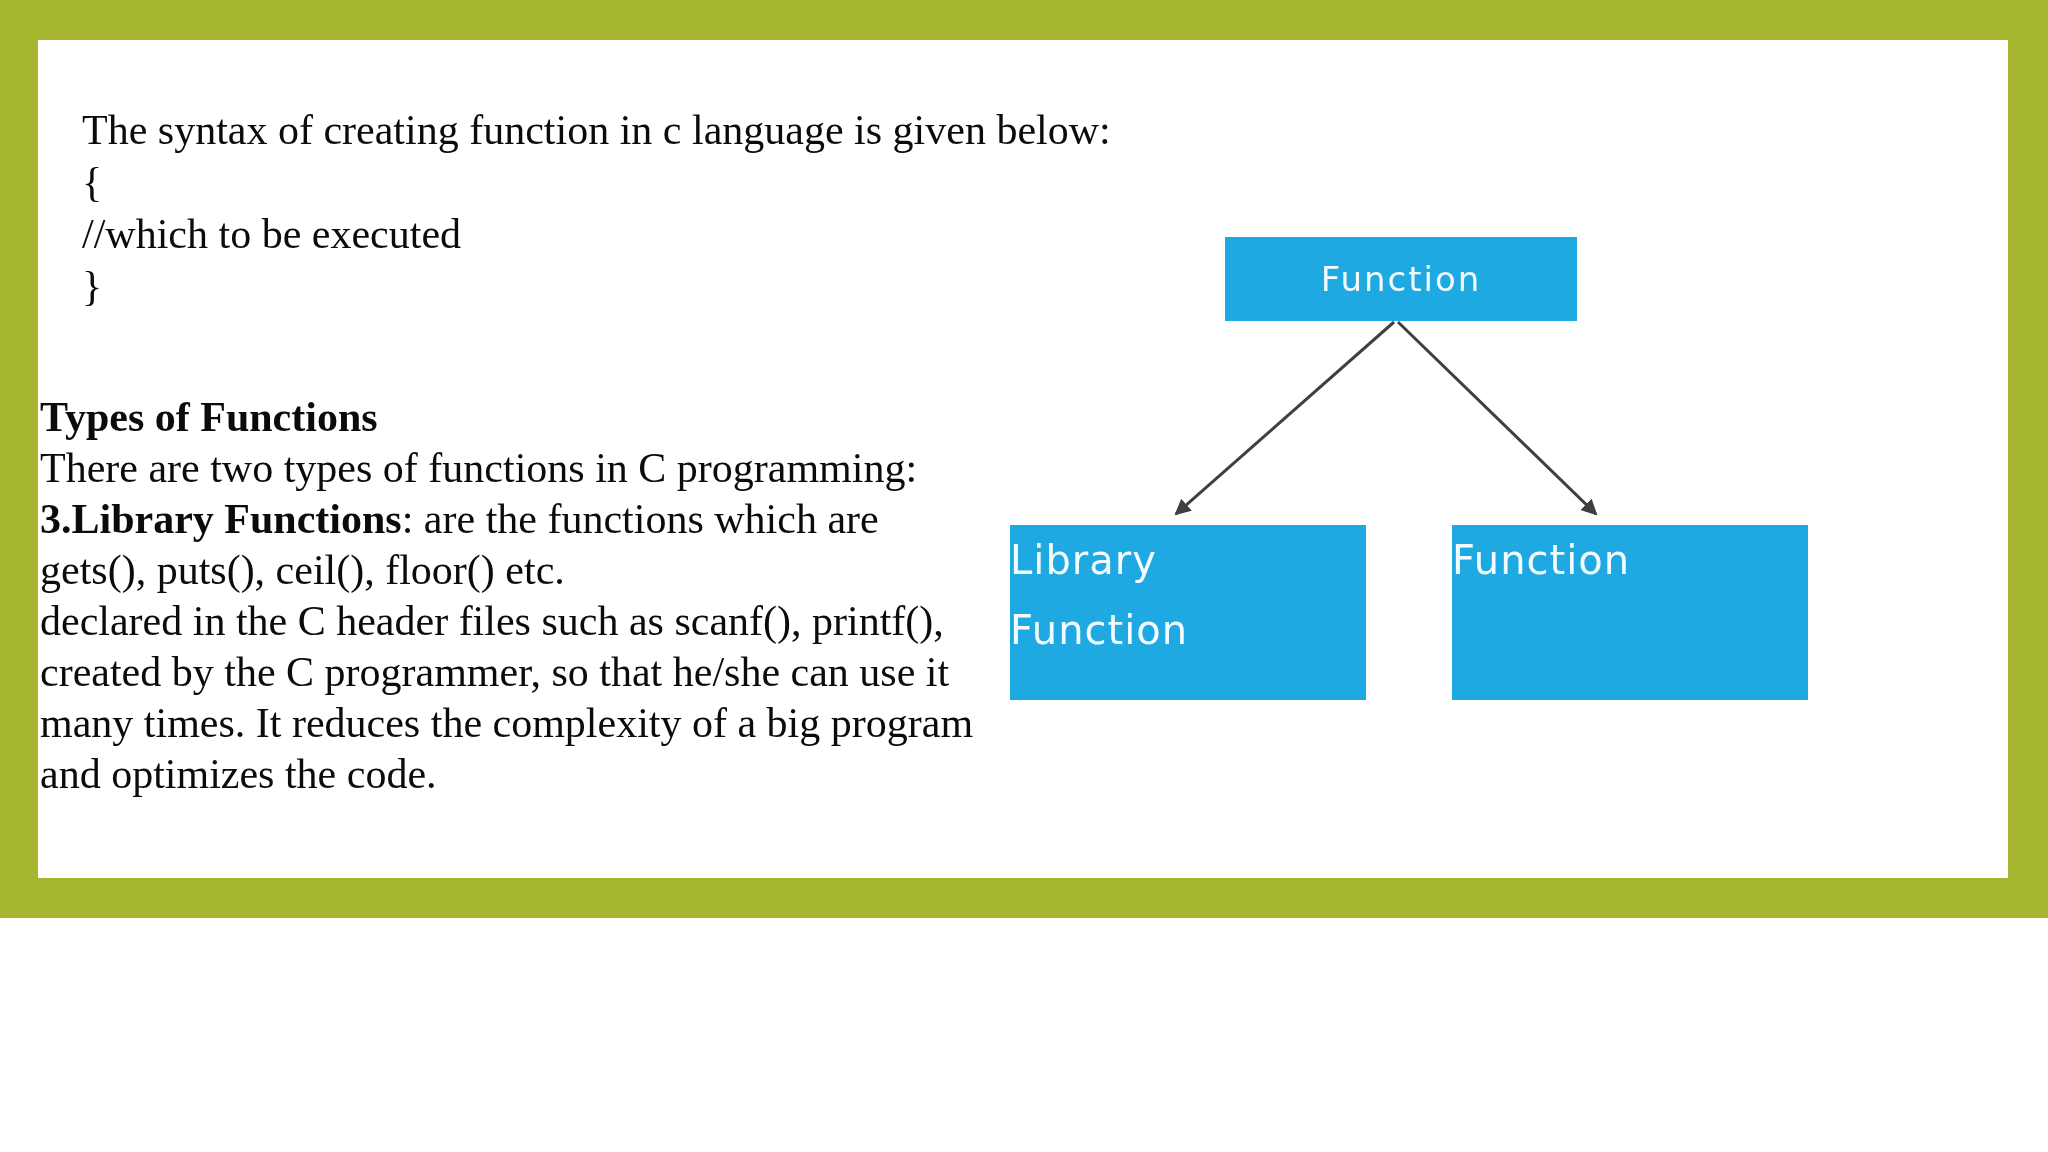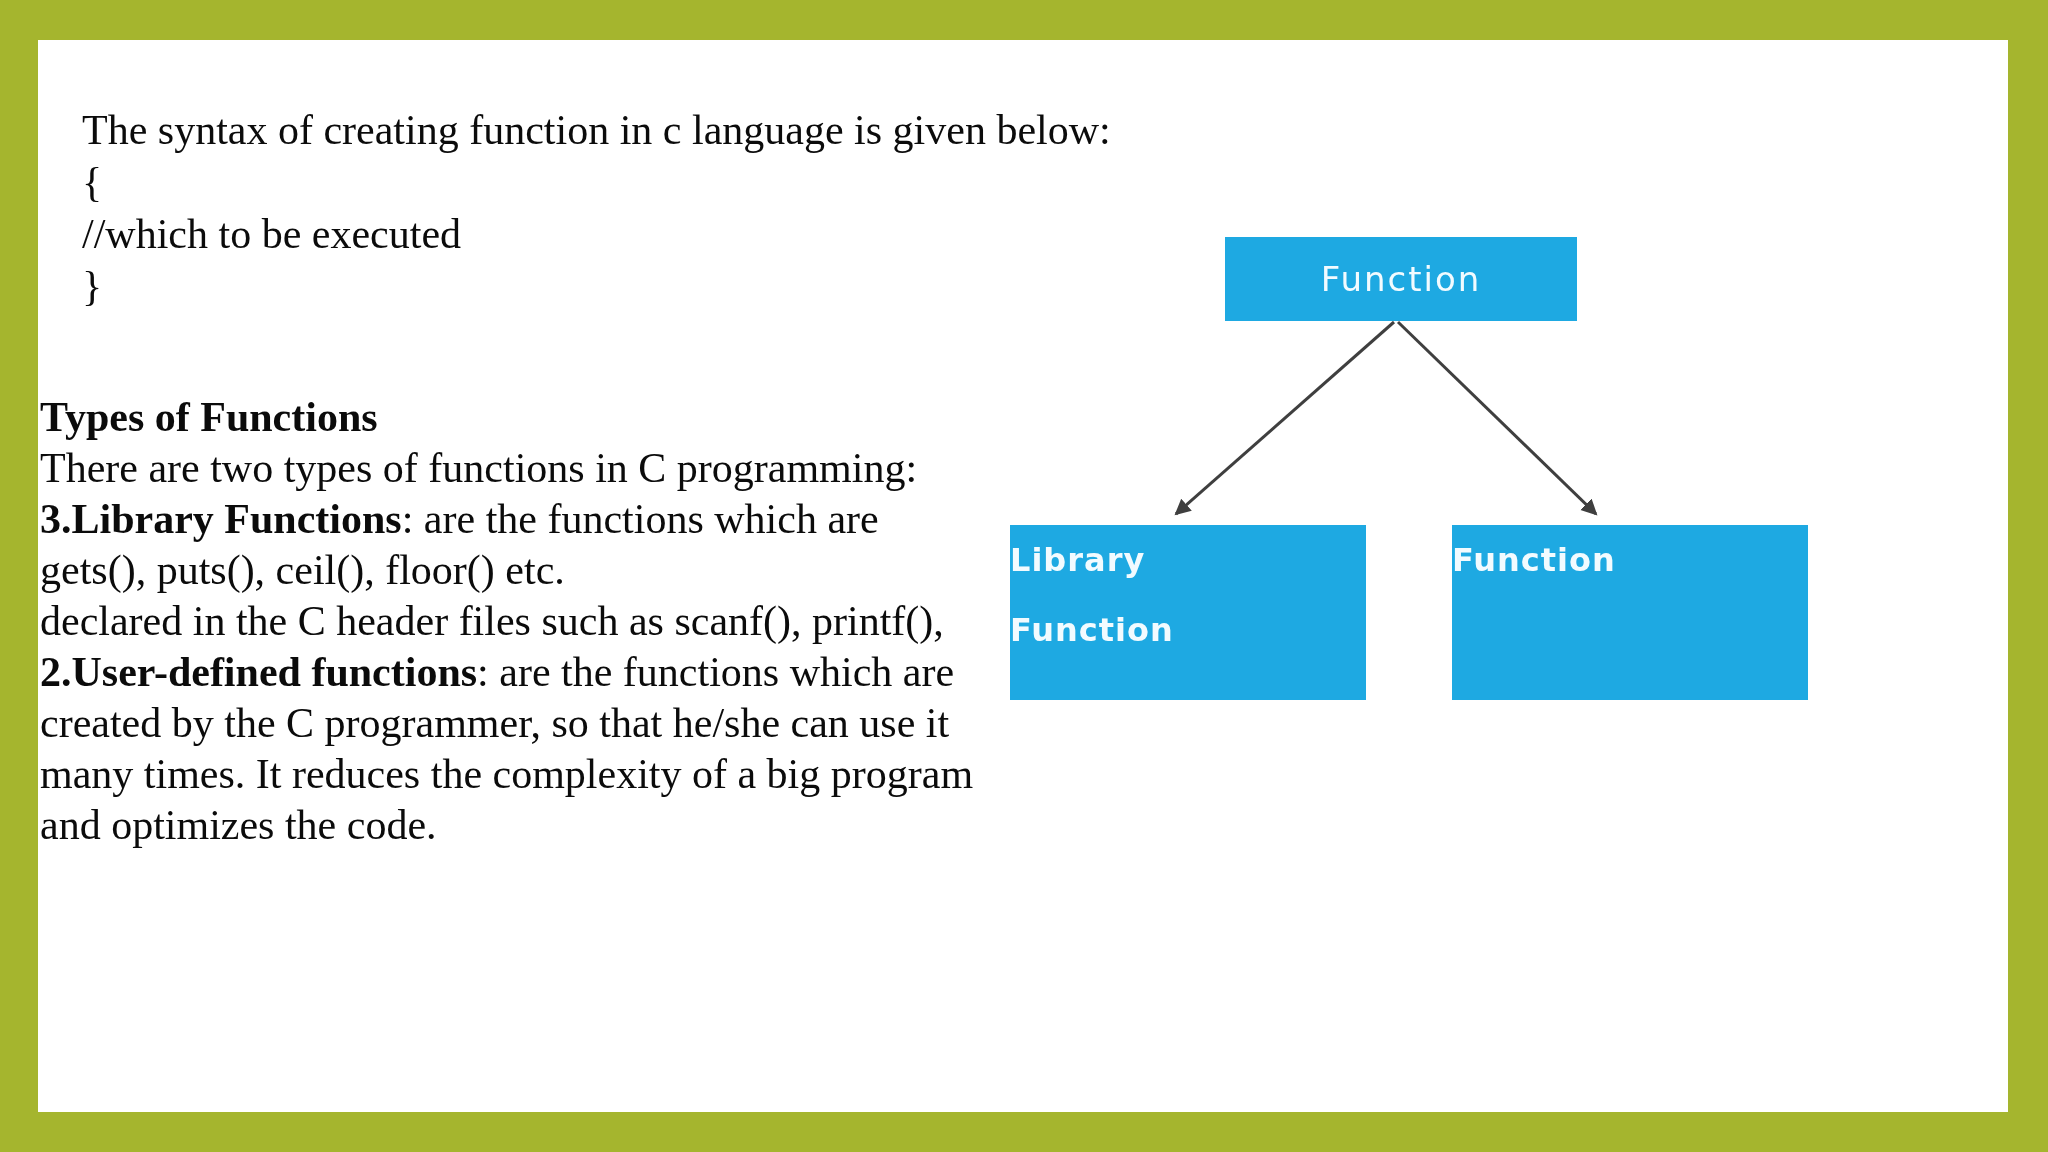--- a/index.html
+++ b/index.html
@@ -6,21 +6,21 @@
     margin: 0;
     padding: 0;
     width: 2048px;
     height: 1152px;
     overflow: hidden;
     font-family: "Liberation Serif", "DejaVu Serif", serif;
   }
   .page {
     position: relative;
     width: 2048px;
-    height: 1152px;
+    height: 918px;
     background: #a5b52e;
   }
   .content {
     position: absolute;
     left: 38px;
     top: 40px;
     right: 40px;
     bottom: 40px;
     background: #ffffff;
   }
@@ -60,23 +60,22 @@
     display: flex;
     align-items: center;
     justify-content: center;
     font-size: 34px;
     letter-spacing: 2px;
   }
   .box-child {
     top: 485px;            
     width: 356px;
     height: 175px;
-    font-size: 32px;
+    font-size: 40px;
     letter-spacing: 1px;
-    font-weight: bold;
   }
   .box-child .box-line {
     line-height: 70px;
     height: 70px;
   }
   .box-left  { left: 972px; }   
   .box-right { left: 1414px; }  
   .arrows {
     position: absolute;
     left: 0;
@@ -98,21 +97,20 @@
       <div class="tline">//which to be executed</div>
       <div class="tline">}</div>
     </div>
 
     <div class="types-block">
       <div class="tline"><b>Types of Functions</b><span></span></div>
       <div class="tline"><b></b><span>There are two types of functions in C programming:</span></div>
       <div class="tline"><b>3.Library Functions</b><span>: are the functions which are</span></div>
       <div class="tline"><b></b><span>gets(), puts(), ceil(), floor() etc.</span></div>
       <div class="tline"><b></b><span>declared in the C header files such as scanf(), printf(),</span></div>
-      <div class="tline"><b>2.User-defined functions</b><span>: are the functions which are</span></div>
       <div class="tline"><b></b><span>created by the C programmer, so that he/she can use it</span></div>
       <div class="tline"><b></b><span>many times. It reduces the complexity of a big program</span></div>
       <div class="tline"><b></b><span>and optimizes the code.</span></div>
     </div>
 
     <svg class="arrows" viewBox="0 0 1970 1072" xmlns="http://www.w3.org/2000/svg">
       <defs>
         <marker id="arrowhead" markerUnits="userSpaceOnUse" markerWidth="20" markerHeight="20" refX="14" refY="8" orient="auto">
           <path d="M0,0 L16,8 L0,16 Z" fill="#3f3f3f"></path>
         </marker>

